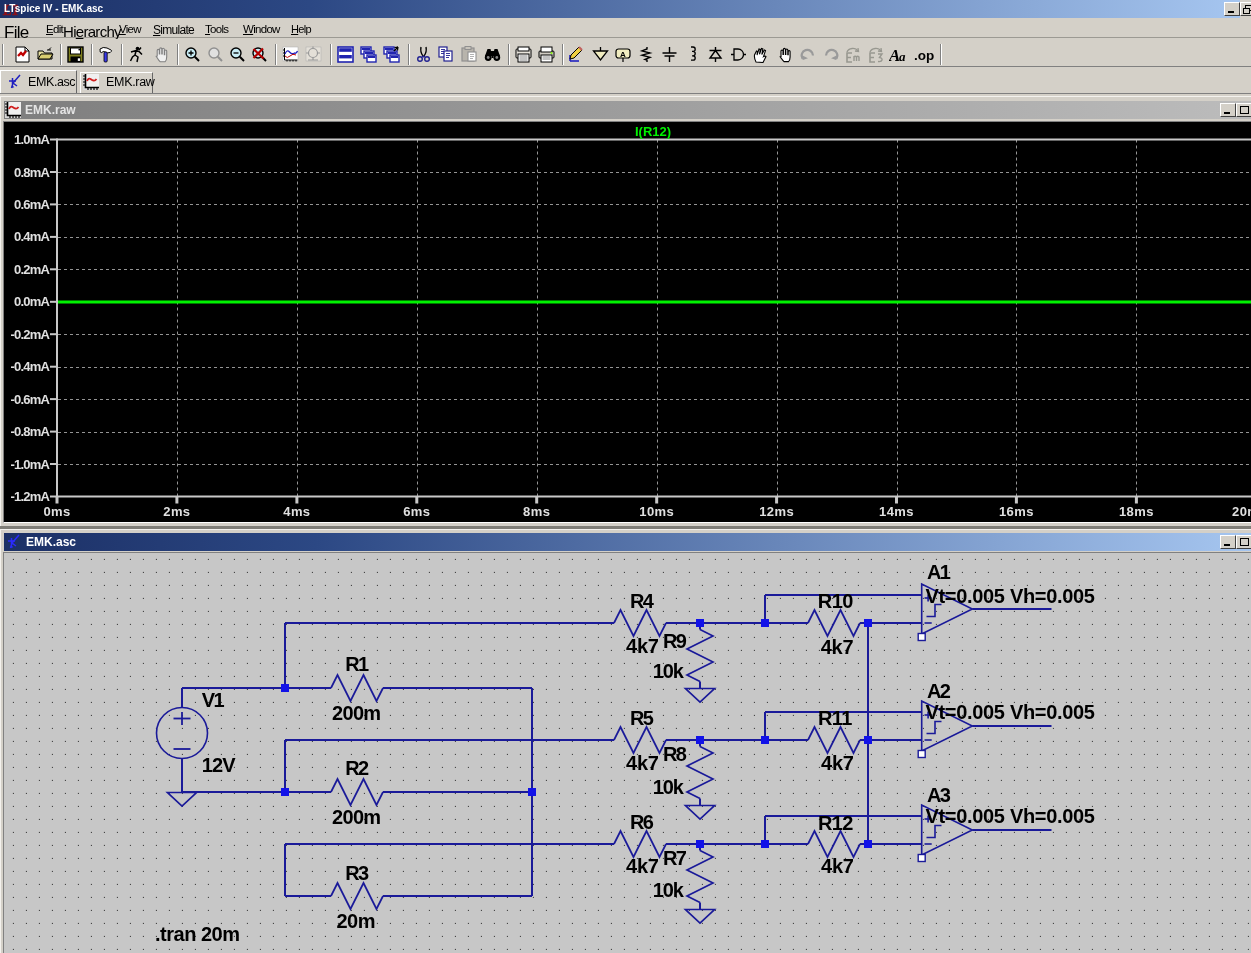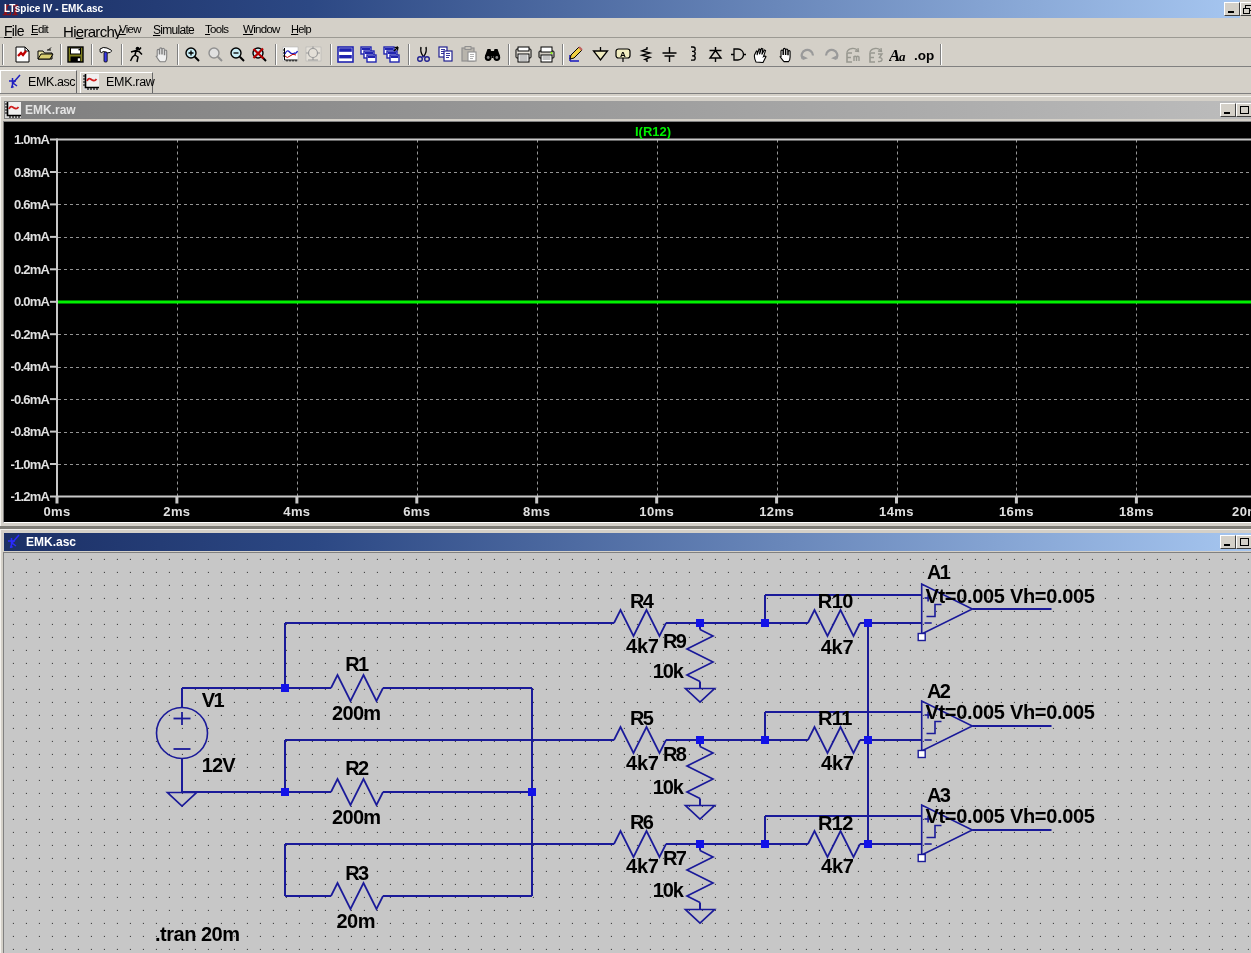--- a/index.html
+++ b/index.html
@@ -14,22 +14,22 @@
   <div class="abs" style="left:1224px;top:2px;width:16px;height:14px;background:#D4D0C8;border-top:1px solid #fff;border-left:1px solid #fff;border-right:1.5px solid #404040;border-bottom:1.5px solid #404040;">
       <div class="abs" style="left:3px;top:8px;width:6px;height:2px;background:#000"></div>
     </div>
     <div class="abs" style="left:1240px;top:2px;width:16px;height:14px;background:#D4D0C8;border-top:1px solid #fff;border-left:1px solid #fff;border-right:1.5px solid #404040;border-bottom:1.5px solid #404040;">
       <div class="abs" style="left:4px;top:1.5px;width:7px;height:6px;border:1.5px solid #000"></div>
       <div class="abs" style="left:2px;top:4.5px;width:7px;height:6px;border:1.5px solid #000;background:#D4D0C8"></div>
     </div>
 </div>
 
 <div class="abs" style="left:0;top:18px;width:1251px;height:20px;background:#D4D0C8;border-bottom:1px solid #9c9a93">
-    <span class="abs" style="left:4px;top:4.5px;font-size:14px;letter-spacing:-0.7px;color:#000"><span style="text-decoration:underline">F</span>ile</span>
-    <span class="abs" style="left:31px;top:4.5px;font-size:11.5px;letter-spacing:-0.7px;color:#000"><span style="text-decoration:underline">E</span>dit</span>
+    <span class="abs" style="left:4px;top:4.5px;font-size:17px;letter-spacing:-0.7px;color:#000"><span style="text-decoration:underline">F</span>ile</span>
+    <span class="abs" style="left:46px;top:4.5px;font-size:11.5px;letter-spacing:-0.7px;color:#000"><span style="text-decoration:underline">E</span>dit</span>
     <span class="abs" style="left:63px;top:4.5px;font-size:15px;letter-spacing:-0.7px;color:#000">Hi<span style="text-decoration:underline">e</span>rarchy</span>
     <span class="abs" style="left:119px;top:4.5px;font-size:11.5px;letter-spacing:-0.7px;color:#000"><span style="text-decoration:underline">V</span>iew</span>
     <span class="abs" style="left:153px;top:4.5px;font-size:12px;letter-spacing:-0.7px;color:#000"><span style="text-decoration:underline">S</span>imulate</span>
     <span class="abs" style="left:205px;top:4.5px;font-size:11.5px;letter-spacing:-0.7px;color:#000"><span style="text-decoration:underline">T</span>ools</span>
     <span class="abs" style="left:243px;top:4.5px;font-size:11.5px;letter-spacing:-0.7px;color:#000"><span style="text-decoration:underline">W</span>indow</span>
     <span class="abs" style="left:291px;top:4.5px;font-size:11px;letter-spacing:-0.7px;color:#000"><span style="text-decoration:underline">H</span>elp</span>
   </div>
 
 <div class="abs" style="left:0;top:39px;width:1251px;height:28px;background:#D4D0C8;border-bottom:1.5px solid #808080">
 </div>

